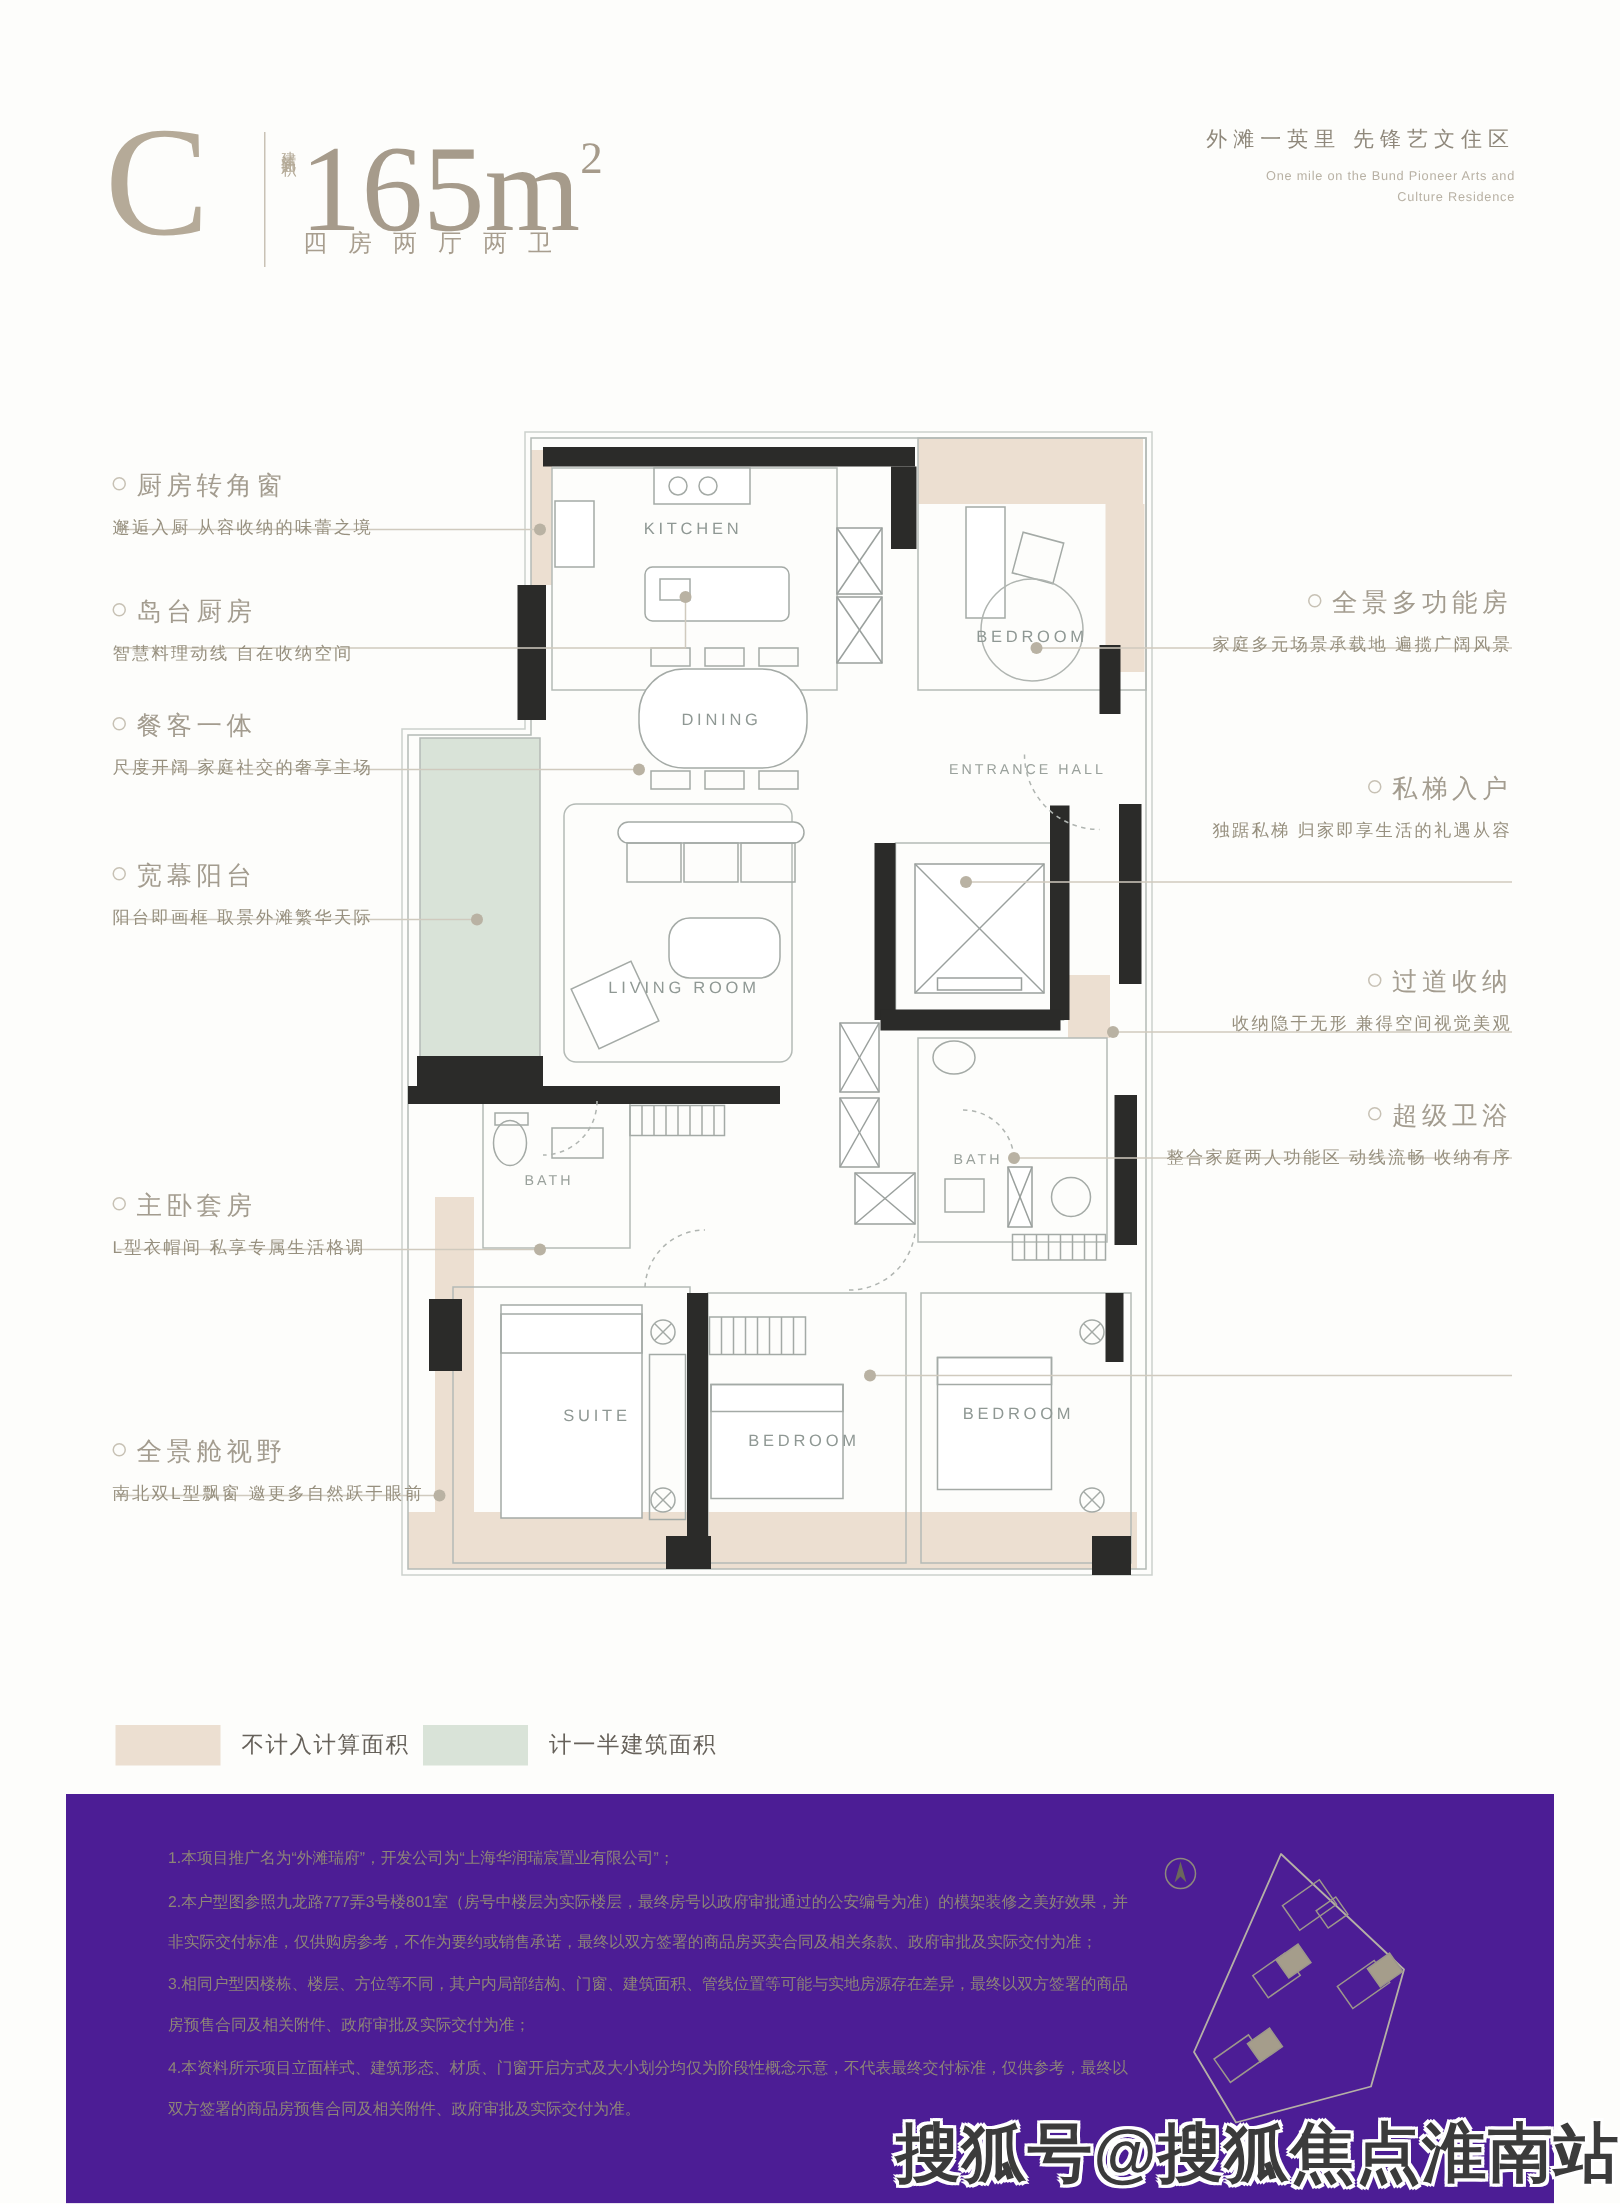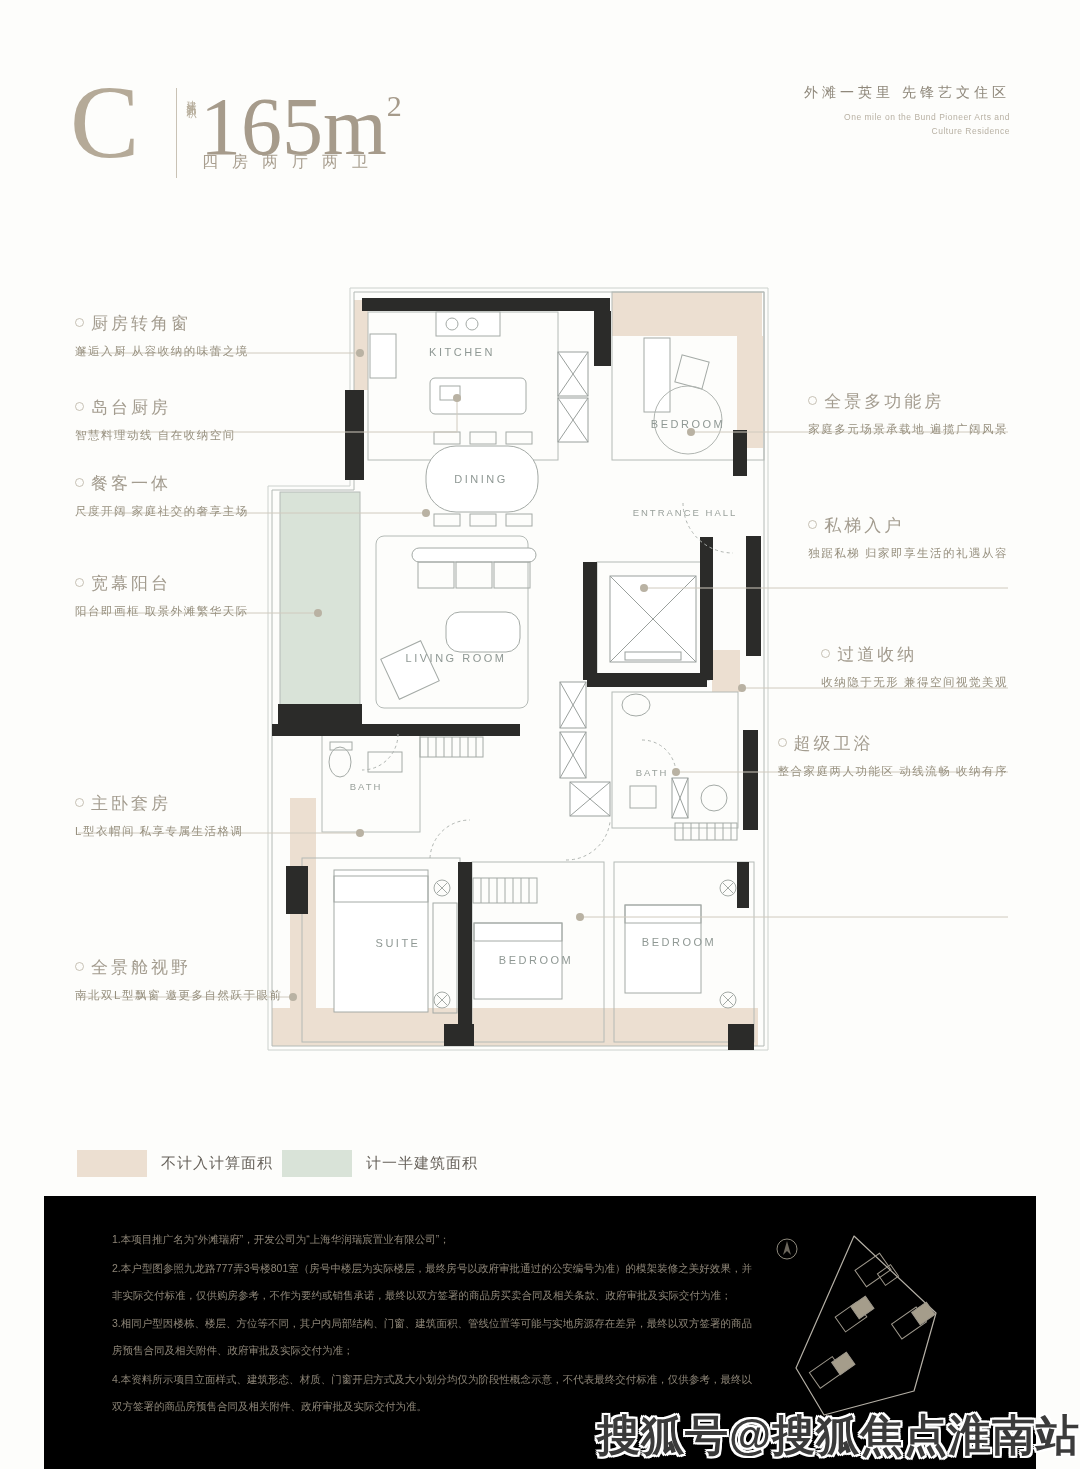--- a/index.html
+++ b/index.html
@@ -17,31 +17,31 @@
   .layout-spec{position:absolute;left:202px;top:152px;font-size:16px;letter-spacing:14px;color:#a89e8f;}
   .slogan-cn{position:absolute;right:70px;top:84px;font-size:14px;letter-spacing:4px;color:#8f887b;}
   .slogan-en{position:absolute;right:70px;top:110px;font-size:8.5px;line-height:14px;color:#b8b1a4;
         text-align:right;letter-spacing:.5px;}
   
   .callout{position:absolute;z-index:3;}
   .callout .t{font-size:17px;letter-spacing:3px;color:#a39c8f;white-space:nowrap;}
   .callout .d{margin-top:9px;font-size:11.5px;letter-spacing:1.5px;color:#97907f;white-space:nowrap;}
   .callout .dot-ico{display:inline-block;width:7px;height:7px;border:1px solid #b9b2a2;border-radius:50%;
         margin-right:7px;vertical-align:2px;opacity:.8;}
-  .callout.right{text-align:left;}
+  .callout.right{text-align:right;}
   
   .legend-item{position:absolute;display:flex;align-items:center;z-index:3;}
   .legend-swatch{width:70px;height:27px;margin-right:14px;}
   .legend-label{font-size:15px;letter-spacing:1px;color:#66615a;}
   
   .plan-svg{position:absolute;left:0;top:240px;z-index:1;}
   .plan-label{fill:#8f9894;font-size:11px;letter-spacing:2.5px;}
   .plan-label.small{font-size:9.5px;letter-spacing:2px;fill:#9aa19c;}
   
-  .bottom-panel{position:absolute;left:44px;top:1196px;width:992px;height:273px;background:#000000;}
+  .bottom-panel{position:absolute;left:44px;top:1196px;width:992px;height:273px;background:#4c1d95;}
   .disclaimer{position:absolute;left:68px;top:30px;width:640px;font-size:10.5px;color:#8d8577;
         line-height:2.55;text-align:justify;}
   .disclaimer p{margin:0 0 2px 0;}
   .sitemap-svg{position:absolute;right:40px;top:22px;}
   
   .watermark{position:absolute;right:0px;bottom:4px;z-index:5;font-size:43px;font-weight:bold;
         letter-spacing:1px;color:#3b3b3b;
         text-shadow:-2px -2px 0 #fff,2px -2px 0 #fff,-2px 2px 0 #fff,2px 2px 0 #fff,
                     0 -2px 0 #fff,0 2px 0 #fff,-2px 0 0 #fff,2px 0 0 #fff;}
 </style>

